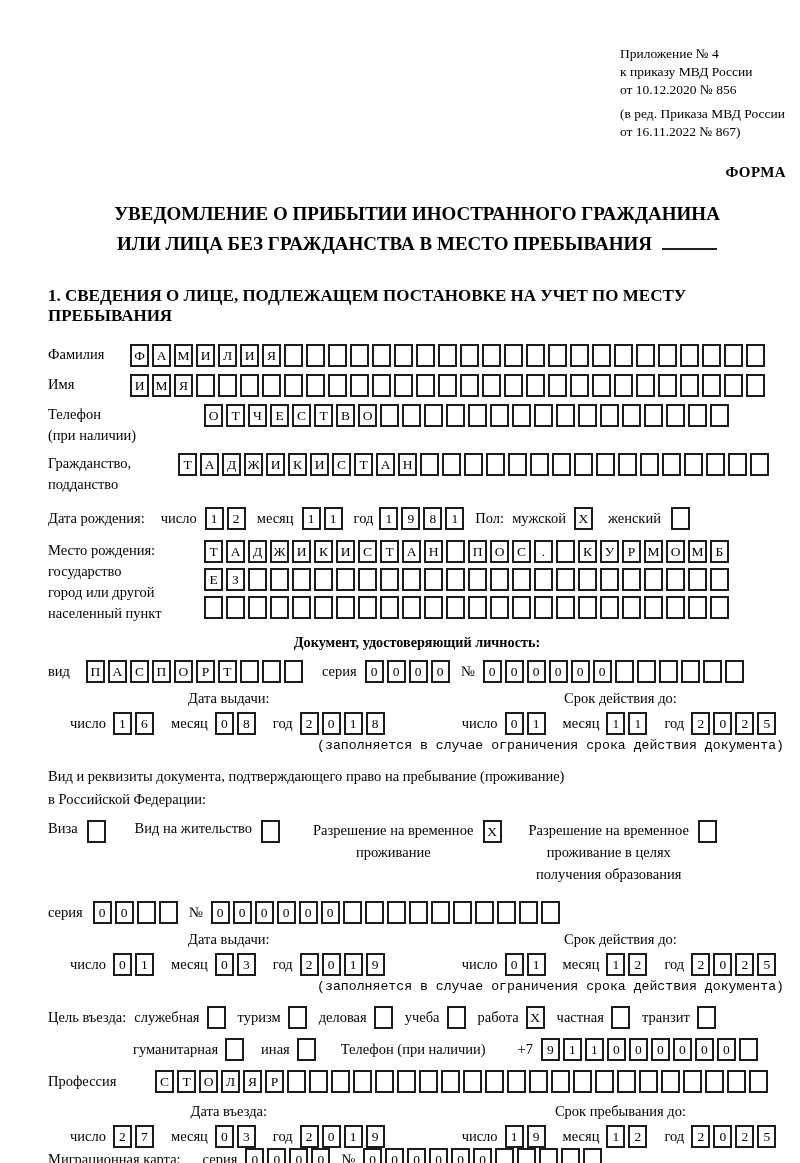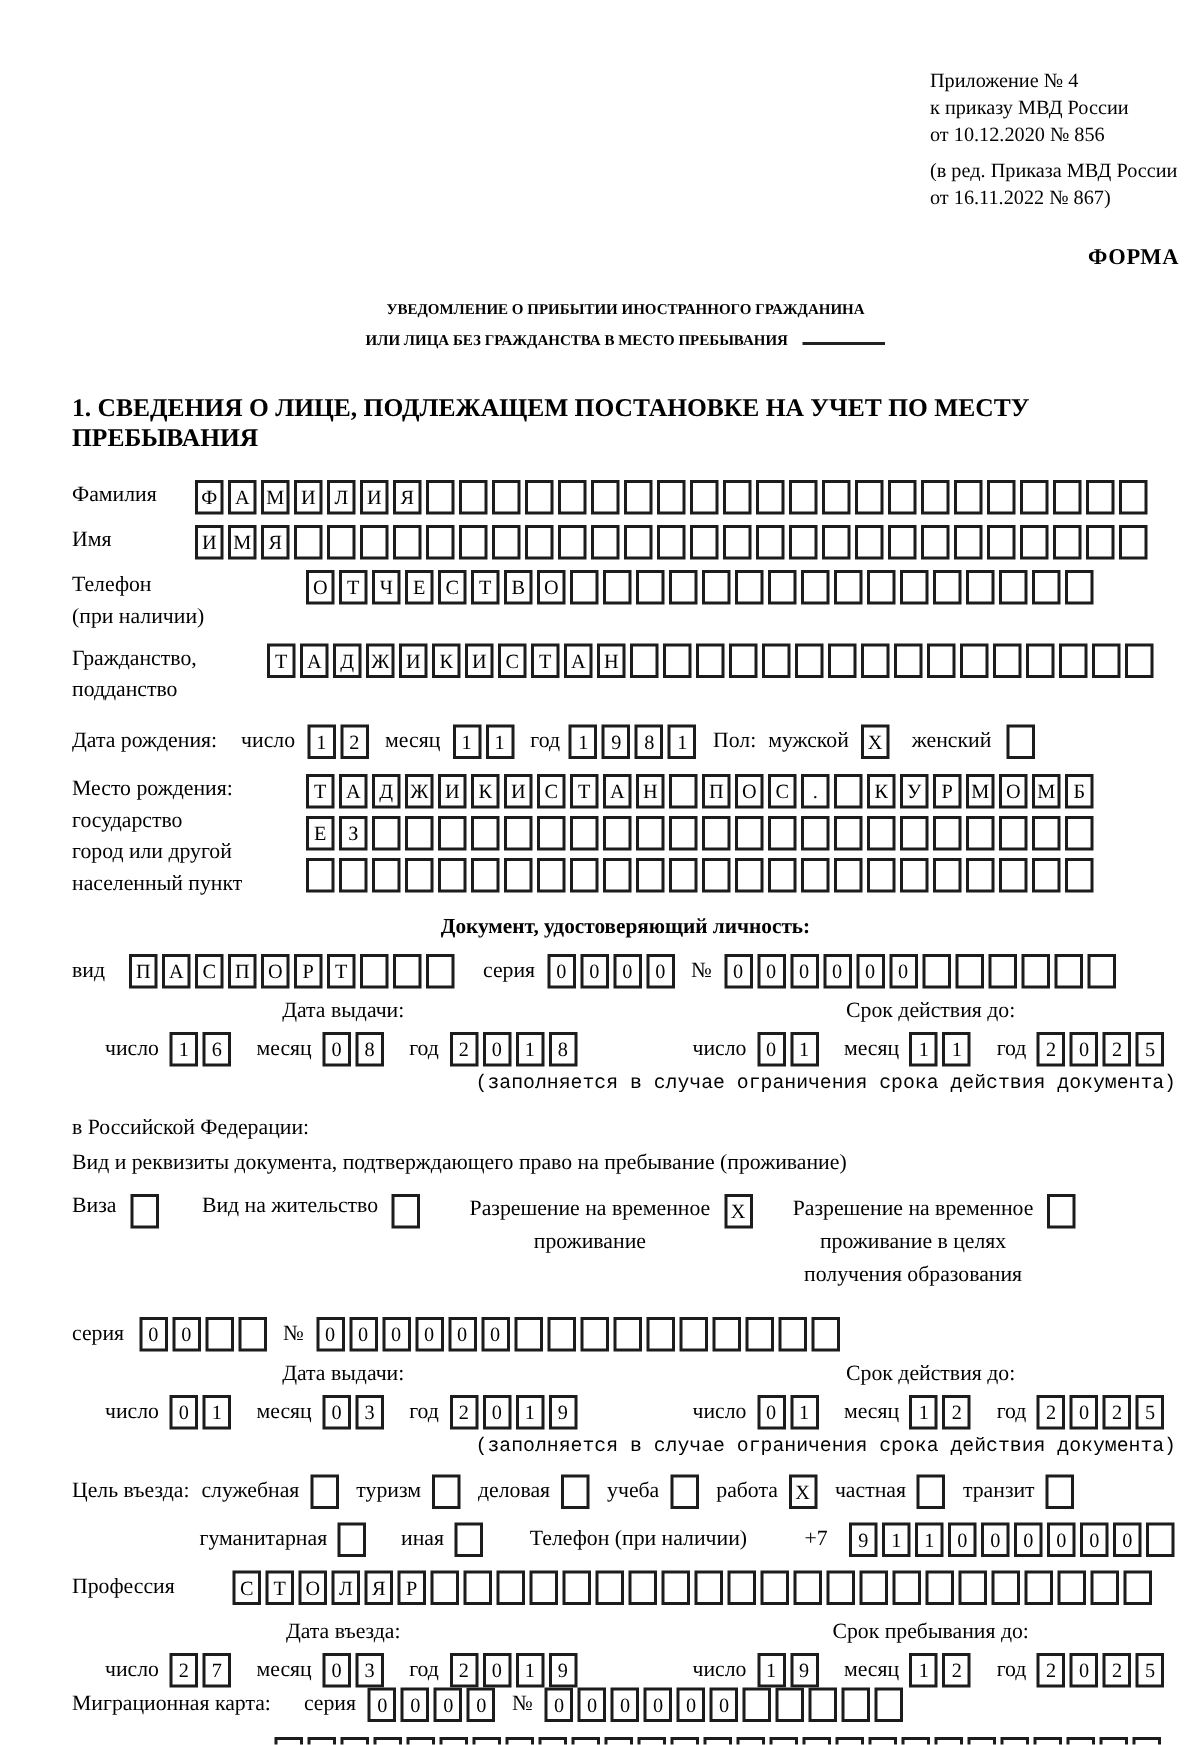--- a/index.html
+++ b/index.html
@@ -6,21 +6,21 @@
     font-family:"Liberation Serif","DejaVu Serif",serif;}
   .page{width:800px;height:1163px;box-sizing:border-box;
     padding:45px 14px 10px 48px;overflow:hidden;position:relative;}
 
   
   .hdr{margin-left:572px;font-size:13.5px;line-height:1.32;}
   .hdr .gap{margin-top:7px;}
   .forma{font-weight:bold;text-align:right;font-size:15px;margin-top:22px;letter-spacing:.4px;}
 
   
-  .title{text-align:center;font-weight:bold;font-size:10px;line-height:1.6;margin-top:16px;}
+  .title{text-align:center;font-weight:bold;font-size:19px;line-height:1.6;margin-top:16px;}
   .uline{display:inline-block;width:55px;height:13px;border-bottom:2px solid #222;margin-left:10px;}
 
   .sec{font-weight:bold;font-size:17px;margin-top:26px;margin-bottom:18px;}
 
   
   .row{display:flex;align-items:flex-start;margin-bottom:7px;font-size:14.5px;line-height:1.45;}
   .row.mid{align-items:center;}
   .lbl{flex:0 0 auto;}
   .w82{width:82px;}.w130{width:130px;}.w156{width:156px;}.w107{width:107px;}
   .boxes{display:flex;flex:0 0 auto;}
@@ -417,22 +417,22 @@
             <span class="box">2</span>
             <span class="box">0</span>
             <span class="box">2</span>
             <span class="box">5</span>
           </span>
       </div>
     </div>
   </div>
   <div class="note">(заполняется в случае ограничения срока действия документа)</div>
 
+  <div class="resline">Вид и реквизиты документа, подтверждающего право на пребывание (проживание)</div>
   <div class="resline">в Российской Федерации:</div>
-  <div class="resline">Вид и реквизиты документа, подтверждающего право на пребывание (проживание)</div>
 
   <div class="visa-row">
     <div class="chk" style="margin-right:26px;">
       <span>Виза</span>
       <span class="boxes">
           <span class="box"></span>
         </span>
     </div>
     <div class="chk" style="margin-right:30px;">
       <span>Вид на жительство</span>
@@ -577,21 +577,21 @@
         </span>
     </span>
     <span class="opt">
       <span>транзит</span>
       <span class="boxes">
           <span class="box"></span>
         </span>
     </span>
   </div>
 
-  <div class="purpose" style="margin-left:85px;justify-content:space-between;">
+  <div class="purpose" style="margin-left:85px;">
     <span class="opt" style="margin-right:14px;">
       <span>гуманитарная</span>
       <span class="boxes">
           <span class="box"></span>
         </span>
     </span>
     <span class="opt" style="margin-right:22px;">
       <span>иная</span>
       <span class="boxes">
           <span class="box"></span>

